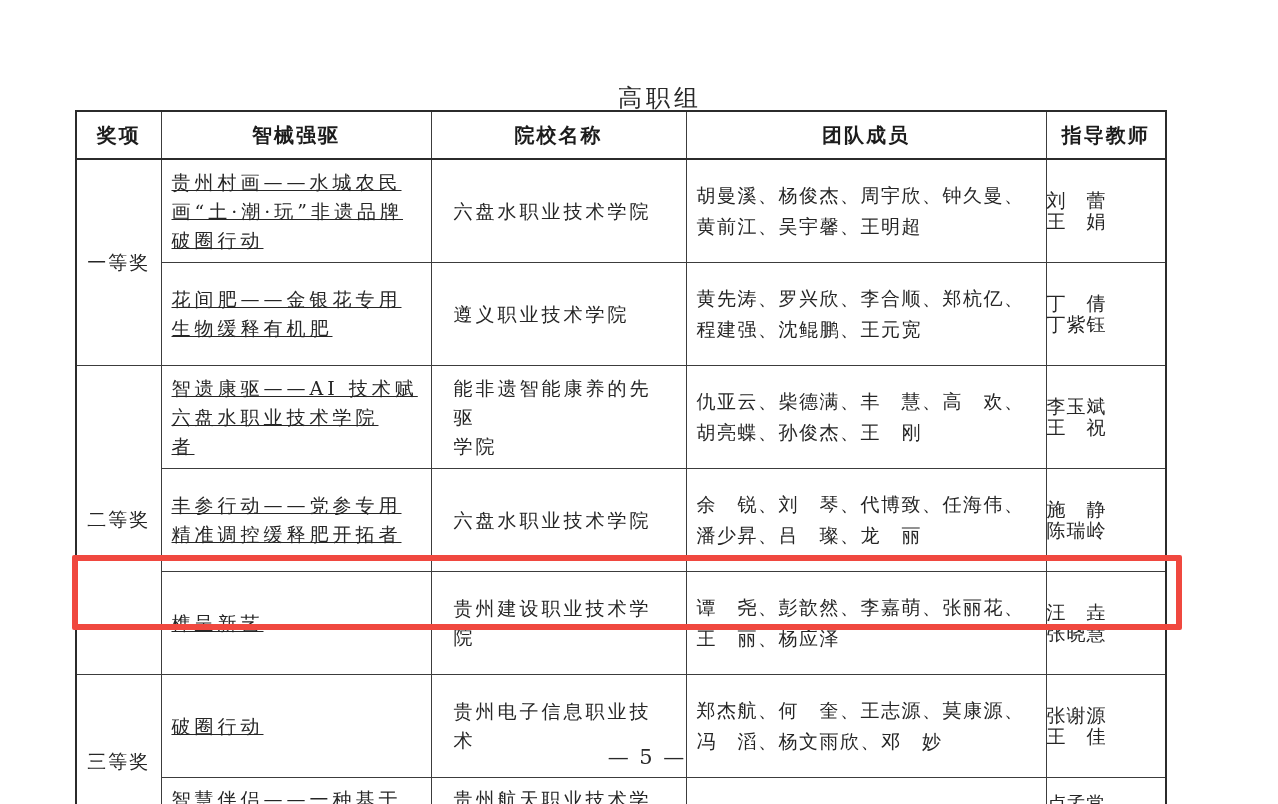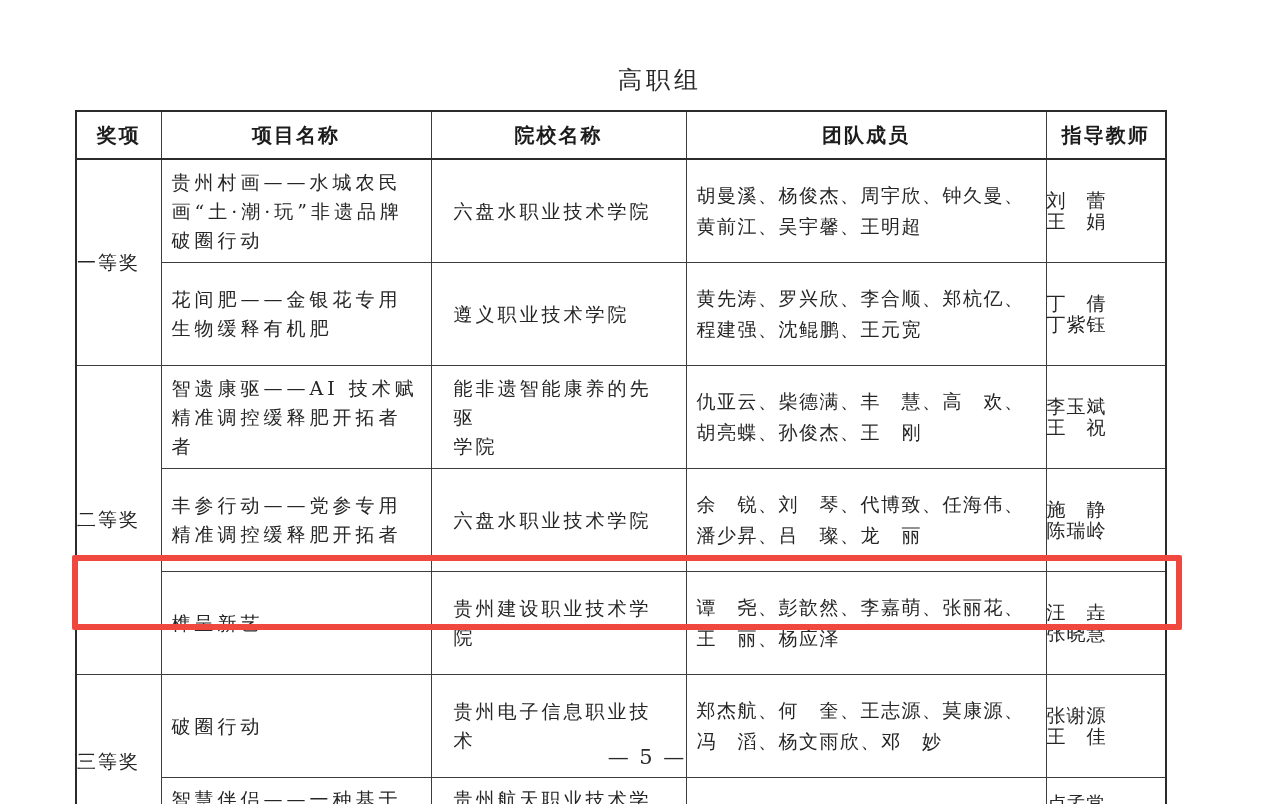--- a/index.html
+++ b/index.html
@@ -1,36 +1,36 @@
 <!DOCTYPE html>
 <html><head>
 <meta charset="utf-8">
 <style>
   * { margin:0; padding:0; box-sizing:border-box; }
   html,body { width:1278px; height:804px; background:#ffffff; overflow:hidden;
     font-family:"DejaVu Serif","Liberation Serif",serif; color:#262626;
     -webkit-font-smoothing:antialiased; }
   .page { position:relative; width:1278px; height:804px; background:#ffffff; }
 
-  .doc-title { position:absolute; top:64px; left:0; right:0; text-align:center;
+  .doc-title { position:absolute; top:82px; left:0; right:0; text-align:center;
     text-indent:18px; font-size:24px; letter-spacing:4px; font-weight:500; color:#2a2a2a;padding-left:24px; }
 
   .table-wrap { position:absolute; left:75px; top:110px; width:1090px; }
   table { width:1090px; border-collapse:collapse; table-layout:fixed;
     border:2px solid #2b2b2b; }
   th, td { border:1px solid #3c3c3c; vertical-align:middle; font-size:19px; }
   th { font-weight:bold; font-size:20px; text-align:center; letter-spacing:2px;
     border-bottom:2px solid #2b2b2b; color:#1c1c1c; }
   tr.h-header { height:48px; }
   tr.h-r1 { height:102px; } tr.h-r2 { height:62px;margin-left:12px; } tr.h-r3 { height:102px; }
   tr.h-r4 { height:66px; } tr.h-r5 { height:66px; } tr.h-r6 { height:70px; }
   tr.h-r7 { height:62px; }
 
-  td.award { letter-spacing:2px;margin-left:8px; }
-  td.project { padding:4px 10px; letter-spacing:4px; line-height:29px; white-space:pre-line; }
+  td.award { text-align:center; letter-spacing:2px;margin-left:8px; }
+  td.project { padding:4px 10px; letter-spacing:4px; line-height:29px; white-space:pre-line;text-decoration:underline; }
   td.institution { padding:4px 22px; letter-spacing:3px; line-height:29px; white-space:pre-line; }
   td.members { padding:20px 10px; letter-spacing:1.5px; line-height:31px; white-space:pre-line; }
   td.teachers { letter-spacing:1px; line-height:21px; white-space:pre-line; }
 
   .highlight-box { position:absolute; left:72px; top:555px; width:1110px; height:75px;
     border:6px solid #f0483f; border-radius:2px; pointer-events:none; }
 
   .page-footer { position:absolute; top:745px; left:0; right:0; text-align:center;
     text-indent:16px; font-size:21px; letter-spacing:2px; color:#2a2a2a; }
 </style>
@@ -46,21 +46,21 @@
       <colgroup>
         <col style="width:85px">
           <col style="width:270px">
           <col style="width:255px">
         <col style="width:360px">
           <col style="width:120px">
       </colgroup>
       <thead>
         <tr class="h-header">
           <th>奖项</th>
-          <th>项目名称</th>
+          <th>智械强驱</th>
           <th>院校名称</th>
           <th>团队成员</th>
           <th>指导教师</th>
         </tr>
       </thead>
       <tbody>
         <tr class="h-r1">
           <td class="award" rowspan="2">一等奖</td>
           <td class="project">贵州村画——水城农民
 画“土·潮·玩”非遗品牌
@@ -76,21 +76,21 @@
 生物缓释有机肥</td>
           <td class="institution">遵义职业技术学院</td>
           <td class="members">黄先涛、罗兴欣、李合顺、郑杭亿、
 程建强、沈鲲鹏、王元宽</td>
           <td class="teachers">丁　倩
 丁紫钰</td>
         </tr>
         <tr class="h-r3">
           <td class="award" rowspan="3">二等奖</td>
           <td class="project">智遗康驱——AI 技术赋
-精准调控缓释肥开拓者
+六盘水职业技术学院
 者</td>
           <td class="institution">能非遗智能康养的先驱
 学院</td>
           <td class="members">仇亚云、柴德满、丰　慧、高　欢、
 胡亮蝶、孙俊杰、王　刚</td>
           <td class="teachers">李玉斌
 王　祝</td>
         </tr>
         <tr class="h-r4">
           <td class="project">丰参行动——党参专用

